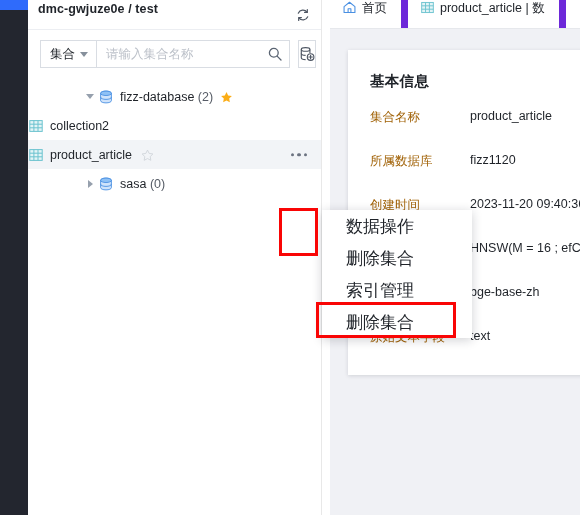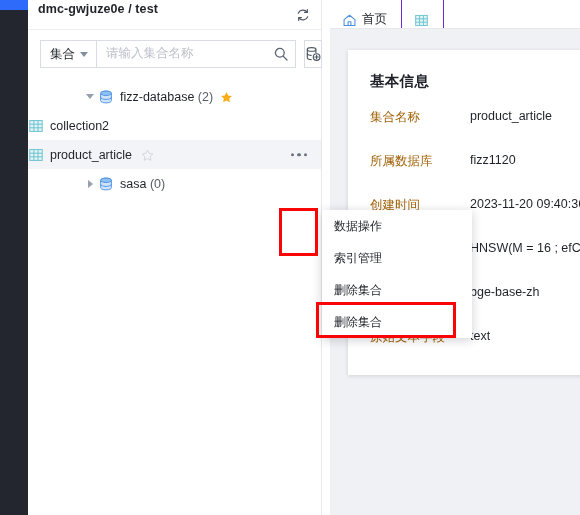--- a/index.html
+++ b/index.html
@@ -78,21 +78,21 @@
     border-right: 4px solid transparent;
     border-top: 5px solid #86909c;
   }
   .search-input-wrap {
     flex: 1; display: flex; align-items: center;
     height: 100%; padding: 0 6px 0 9px;
   }
   .search-input {
     flex: 1; border: none; outline: none;
     font-size: 12.5px; color: #1f2329;
-    font-family: Liberation Mono, monospace; background: transparent;
+    font-family: Liberation Sans, sans-serif; background: transparent;
   }
   .search-input::placeholder { color: #bcc1c9; }
   .search-icon { width: 16px; height: 16px; flex: 0 0 16px; cursor: pointer; }
   .add-db-btn {
     width: 28px; height: 28px;
     border: 1px solid #d9dde3; background: #fff;
     display: flex; align-items: center; justify-content: center;
     cursor: pointer;
   }
 
@@ -149,25 +149,25 @@
   .content {
     position: absolute; left: 330px; top: 0; right: 0; bottom: 0;
     background: #f0f1f5;
   }
   .tabbar {
     height: 29px; background: #ffffff;
     border-bottom: 1px solid #e6e8ec;
     display: flex; align-items: stretch;
   }
   .tab {
-    display: flex; align-items: flex-end; gap: 5px;
+    display: flex; align-items: flex-start; gap: 5px;
     padding: 0 14px 0 12px;
     font-size: 12.5px; color: #1f2329;
     cursor: pointer; white-space: nowrap;
-    border-right: 1px solid #6d28d9;
+    border-right: 7px solid #6d28d9;
   }
   .tab-home { padding-left: 12px; }
   .tab-icon { width: 15px; height: 15px; flex: 0 0 15px; }
 
   .detail-card {
     position: absolute; left: 18px; top: 50px;
     width: 300px; height: 325px;
     background: #ffffff;
     box-shadow: 0 1px 4px rgba(20,25,40,.14);
   }
@@ -195,22 +195,22 @@
   .ctx-menu {
     position: absolute; left: 322px; top: 210px;
     width: 150px; height: 128px;
     background: #ffffff;
     box-shadow: 0 2px 10px rgba(20,25,40,.20);
     z-index: 40;
   }
   .ctx-item {
     height: 32px;
     display: flex; align-items: center;
-    padding-left: 12px;
-    font-size: 12px; color: #1f2329;
+    padding-left: 24px;
+    font-size: 17px; color: #1f2329;
     cursor: pointer; white-space: nowrap;
   }
 
   
   .hl {
     position: absolute;
     border: 3px solid #f90505;
     z-index: 60;
     pointer-events: none;
   }
@@ -363,20 +363,21 @@
         </span>
         <span>首页</span>
       </div>
       <div class="tab">
         <span class="tab-icon">
           <svg width="15" height="15" viewBox="0 0 16 16">
             <rect x="1.8" y="2.6" width="12.4" height="10.8" fill="#e3f4f6" stroke="#6cc3cf" stroke-width="1"></rect>
             <path d="M1.8 6.2h12.4M1.8 9.8h12.4M5.9 2.6v10.8M10 2.6v10.8" stroke="#6cc3cf" stroke-width="1"></path>
           </svg>
         </span>
+        <span>product_article | 数</span>
       </div>
     </div>
 
     <div class="detail-card">
       <div class="card-title">基本信息</div>
       <div class="field-list">
 
         <div class="field-row">
           <div class="field-label">集合名称</div>
           <div class="field-value">product_article</div>
@@ -406,21 +407,21 @@
           <div class="field-label">原始文本字段</div>
           <div class="field-value">text</div>
         </div>
 
       </div>
     </div>
   </div>
 
   <div class="ctx-menu">
     <div class="ctx-item">数据操作</div>
+    <div class="ctx-item">删除集合</div>
     <div class="ctx-item">索引管理</div>
     <div class="ctx-item">删除集合</div>
-    <div class="ctx-item">删除集合</div>
   </div>
 
   <div class="hl hl-more"></div>
   <div class="hl hl-menu"></div>
 
 </div>
 
 </body></html>

